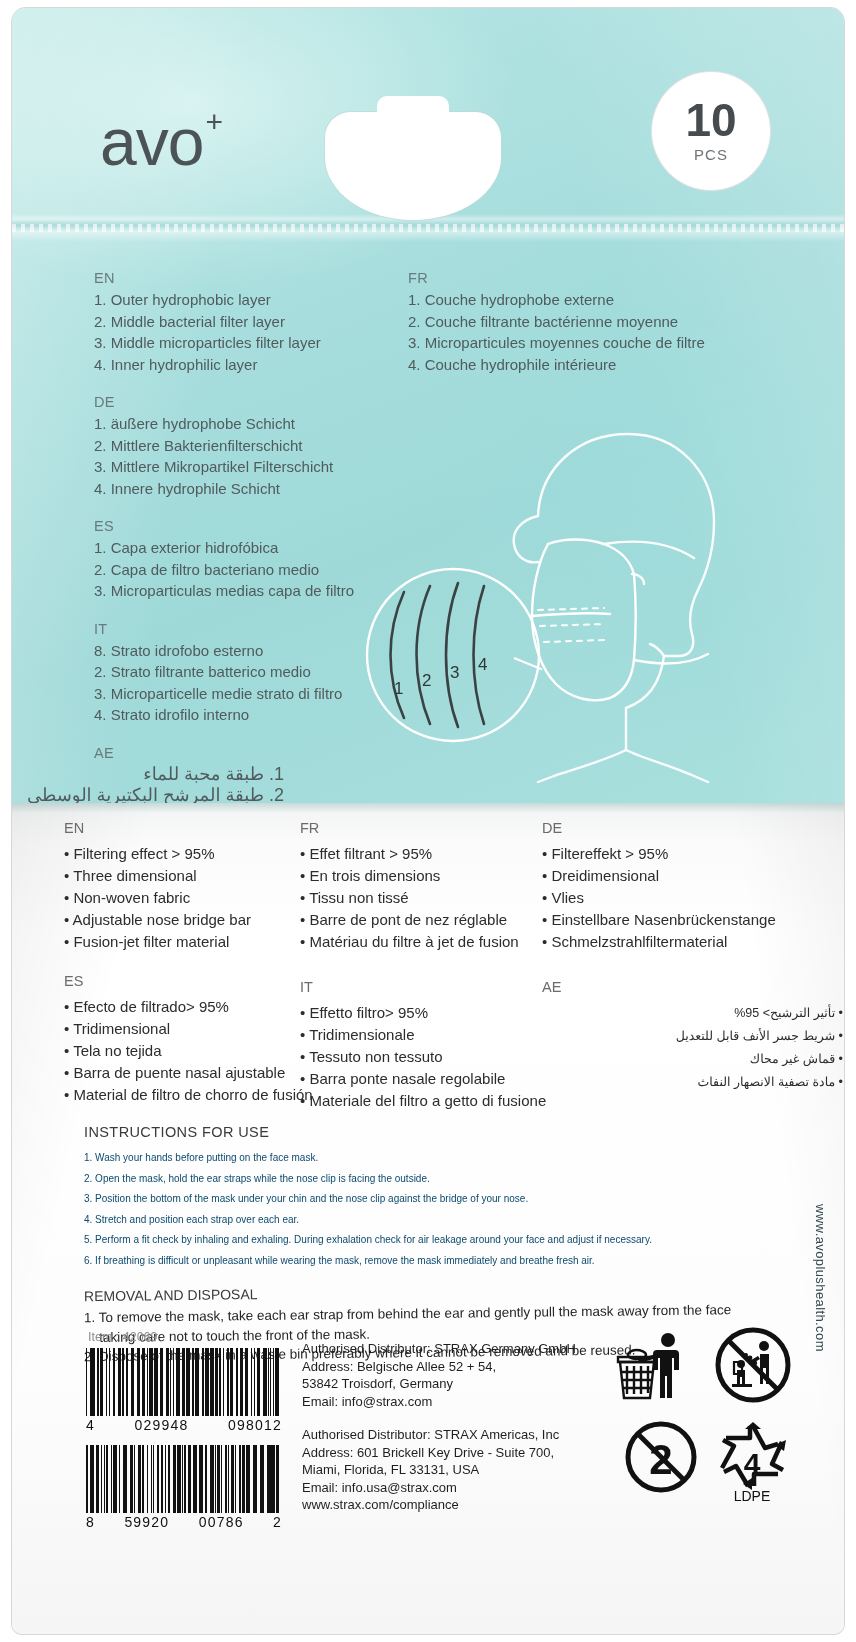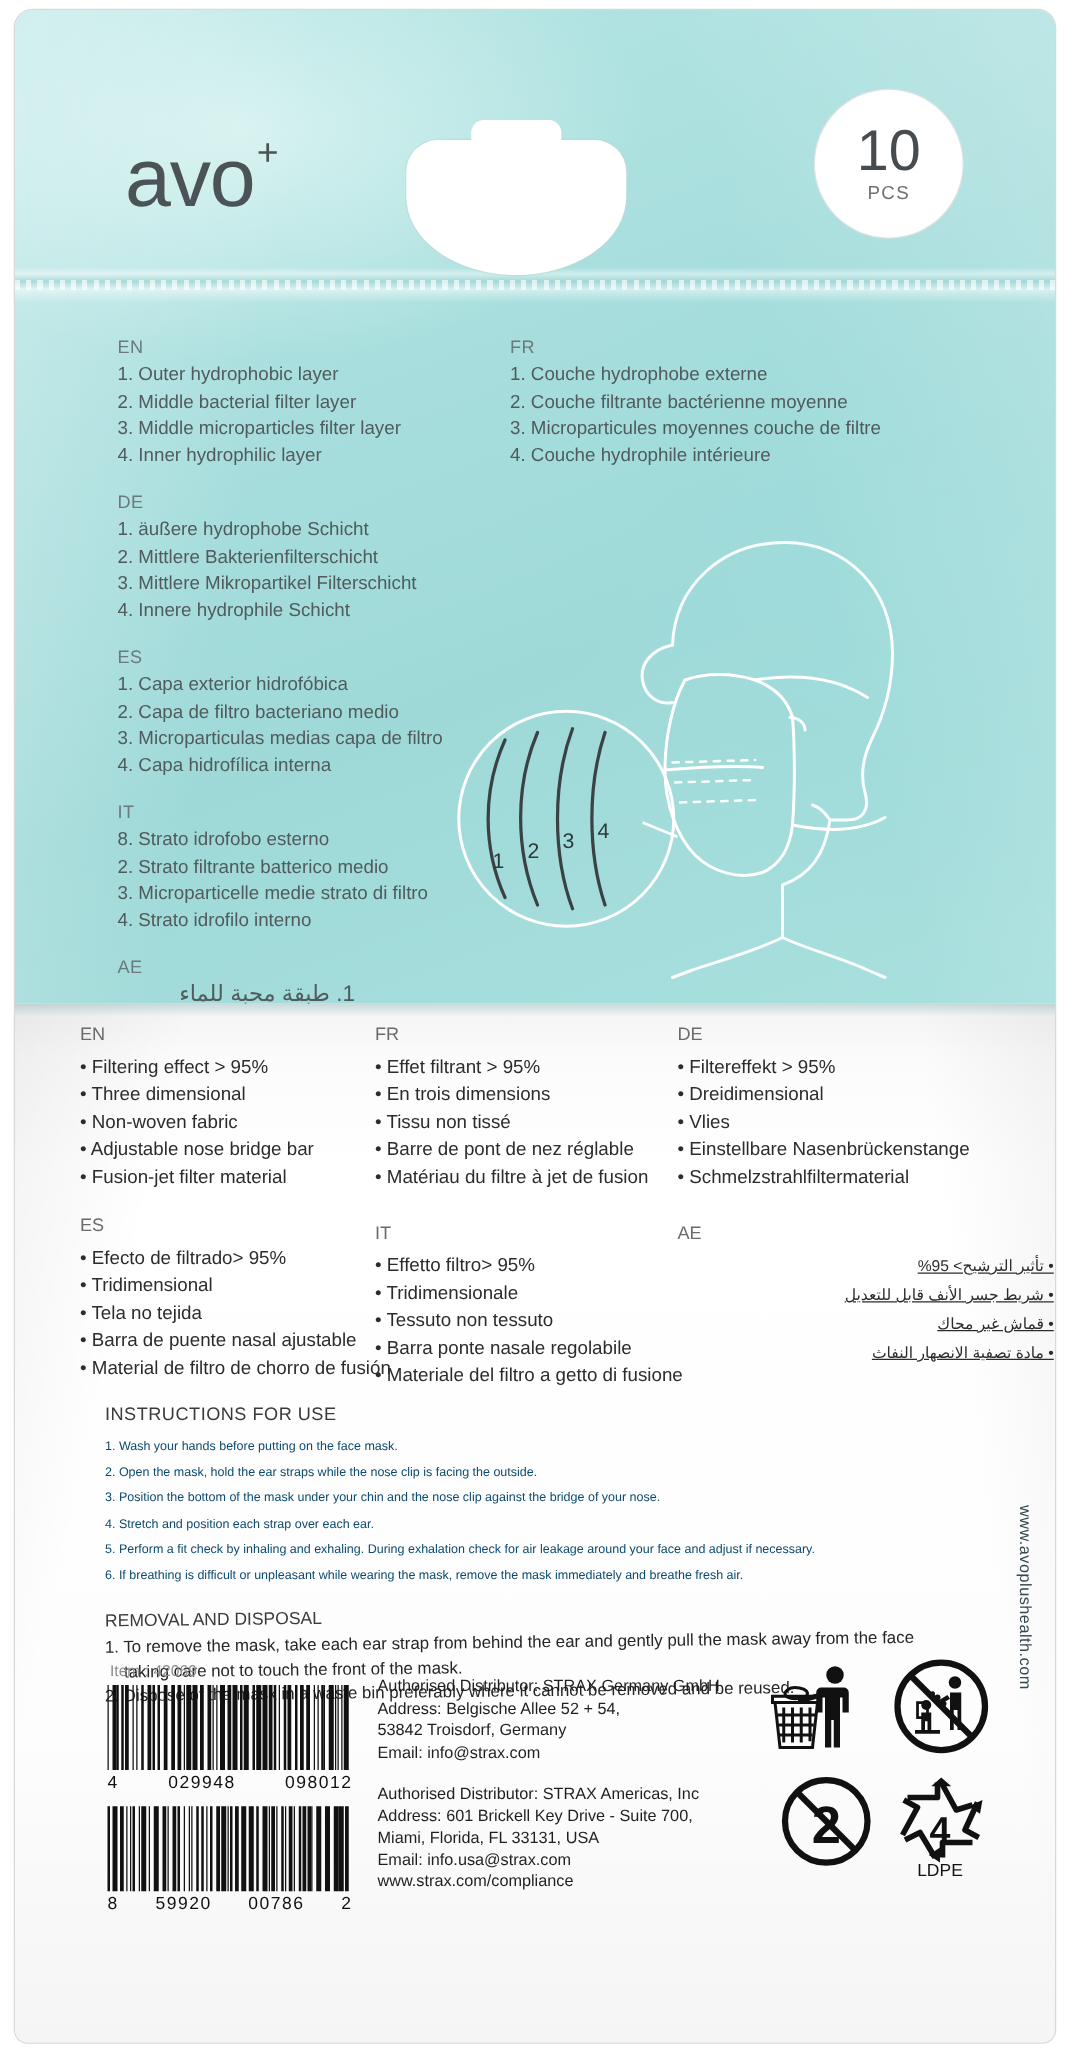--- a/index.html
+++ b/index.html
@@ -74,21 +74,21 @@
     color:#4c5356; font-weight:400;
   }
 
   
   .pcs{
     position:absolute; right:74px; top:64px;
     width:118px; height:118px; border-radius:50%;
     background:#ffffff; box-shadow:0 0 0 1px #e2e2e2;
     display:flex; flex-direction:column; align-items:center; justify-content:center;
   }
-  .pcs .num{ font-size:46px; font-weight:400; color:#454b4e; line-height:.95; }
+  .pcs .num{ font-size:46px; font-weight:700; color:#454b4e; line-height:.95; }
   .pcs .lbl{ font-size:15px; letter-spacing:1px; color:#6d7376; margin-top:3px; }
 
   
   .langcols{ position:absolute; left:0; top:262px; width:100%; }
   .langcol{ position:absolute; }
   .langcol.left{ left:82px; width:300px; }
   .langcol.right{ left:396px; width:330px; }
   .langblock{ margin-bottom:19px; }
   .langblock .code{
     font-size:14.5px; color:#6a7a7c; margin-bottom:3px; letter-spacing:.3px;
@@ -128,21 +128,21 @@
   .fcol.c1{ left:52px; width:250px; }
   .fcol.c2{ left:288px; width:248px; }
   .fcol.c3{ left:530px; width:290px; }
   .fblock{ margin-bottom:14px; }
   .fblock .code{ font-size:14.5px; color:#6b6b6b; margin-bottom:7px; }
   .fblock li{
     list-style:none; font-size:15px; line-height:22px; color:#2c2c2c;
     text-indent:-11px; padding-left:11px;
   }
   .fblock li:before{ content:"• "; }
-  .fblock.ar li{ direction:rtl; text-align:right; font-size:12.5px; line-height:23px;text-decoration:underline; }
+  .fblock.ar li{ direction:rtl; text-align:right; font-size:12.5px; line-height:23px; }
   .fblock.ar .code{ text-align:left; }
   .fcol.c1 .fblock:nth-child(2){ margin-top:20px; }
   .row2{ margin-top:26px; }
 
   
   .instructions{ position:absolute; left:72px; top:1068px; width:680px; }
   .ins-title{ font-size:14.5px; color:#3a3a3a; letter-spacing:.4px; margin-bottom:8px;margin-top:48px; }
   .ins-list{ counter-reset:i; }
   .ins-list li{
     list-style:none; font-size:10px; line-height:19.5px; color:#0c4a6e;
@@ -263,21 +263,20 @@
           <li>3. Mittlere Mikropartikel Filterschicht</li>
           <li>4. Innere hydrophile Schicht</li>
         </ul>
       </div>
       <div class="langblock">
         <div class="code">ES</div>
         <ul>
           <li>1. Capa exterior hidrofóbica</li>
           <li>2. Capa de filtro bacteriano medio</li>
           <li>3. Microparticulas medias capa de filtro</li>
-          <li>4. Capa hidrofílica interna</li>
         </ul>
       </div>
       <div class="langblock">
         <div class="code">IT</div>
         <ul>
           <li>8. Strato idrofobo esterno</li>
           <li>2. Strato filtrante batterico medio</li>
           <li>3. Microparticelle medie strato di filtro</li>
           <li>4. Strato idrofilo interno</li>
         </ul>

